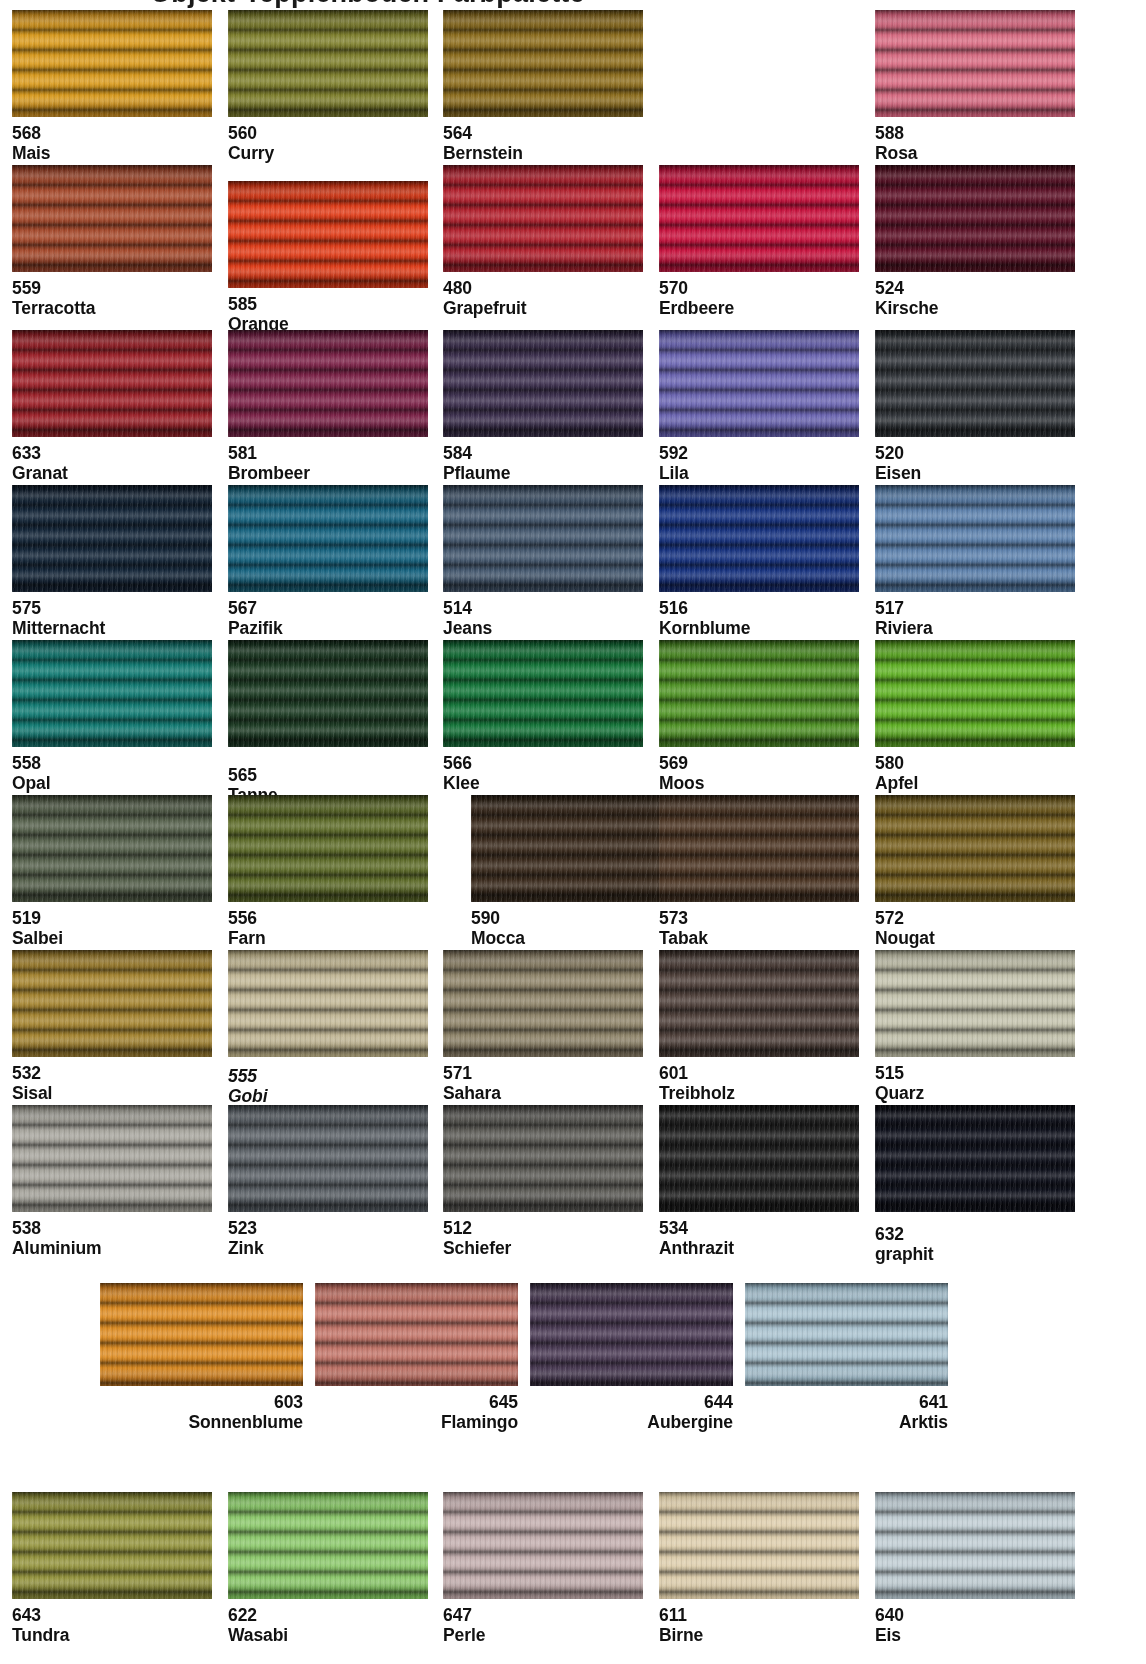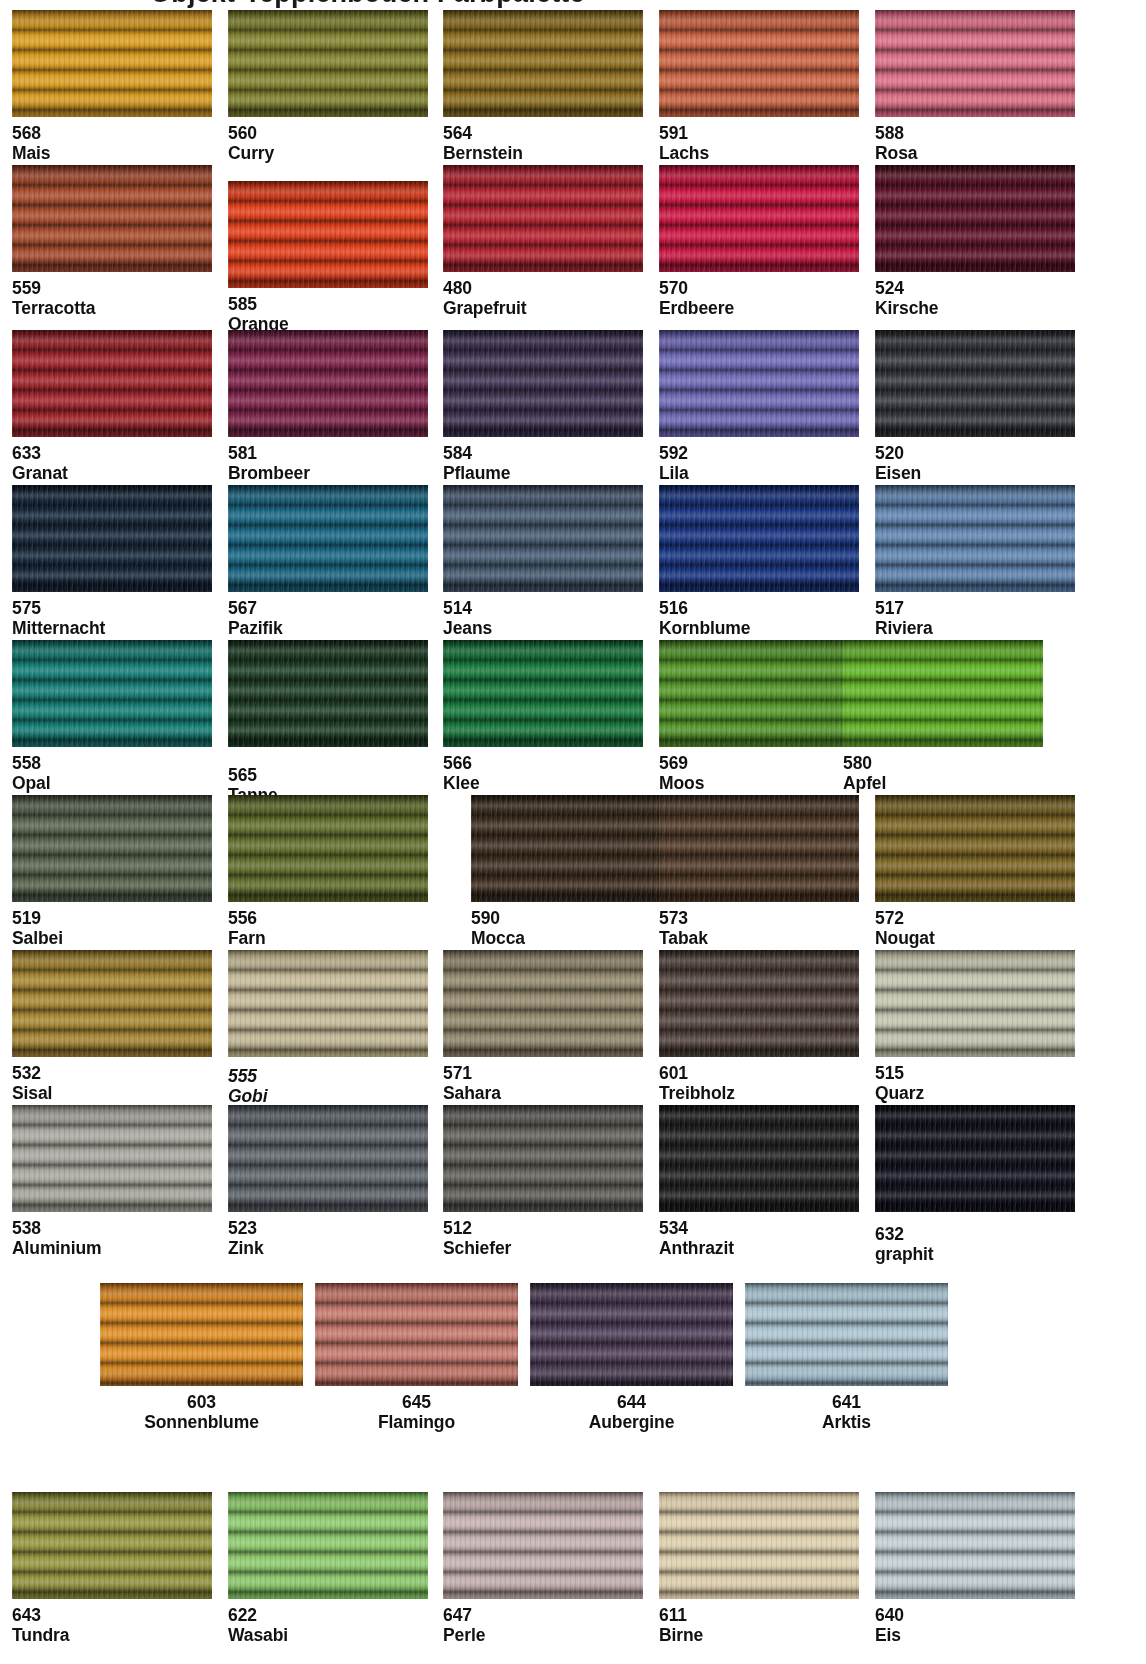--- a/index.html
+++ b/index.html
@@ -75,21 +75,21 @@
     font-weight:bold;
     color:#111111;
     line-height:1.17;
     letter-spacing:-0.1px;
     font-stretch:condensed;
     white-space:nowrap;
   }
   .code{ display:block; padding-top:2px; }
   .name{ display:block; }
 
-  .special-row .label{ text-align:center; }
+  .special-row .label{ text-align:right; }
 </style>
 </head>
 <body>
 
 <div id="sheet">
 
   <div class="header-clip">
     <div class="htext">Objekt-Teppichboden Farbpalette</div>
   </div>
 
@@ -107,27 +107,20 @@
           <div class="label" style="padding-top: 4px;">
             <span class="code">560</span>
             <span class="name">Curry</span>
           </div>
         </div>
         <div class="cell" style="left: 443px; top: 0px; width: 200px;">
           <div class="swatch" style="width: 200px; height: 107px; background-color: rgb(141, 109, 28); background-image: linear-gradient(rgb(84, 64, 15) 0%, rgb(141, 109, 28) 18%, rgb(141, 109, 28) 82%, rgb(84, 64, 15) 100%);"></div>
           <div class="label" style="padding-top: 4px;">
             <span class="code">564</span>
             <span class="name">Bernstein</span>
-          </div>
-        </div>
-        <div class="cell" style="left: 659px; top: 0px; width: 200px;">
-          <div class="swatch" style="width: 200px; height: 107px; background-color: rgb(201, 96, 63); background-image: linear-gradient(rgb(138, 58, 34) 0%, rgb(201, 96, 63) 18%, rgb(201, 96, 63) 82%, rgb(138, 58, 34) 100%);"></div>
-          <div class="label" style="padding-top: 4px;">
-            <span class="code">591</span>
-            <span class="name">Lachs</span>
           </div>
         </div>
         <div class="cell" style="left: 875px; top: 0px; width: 200px;">
           <div class="swatch" style="width: 200px; height: 107px; background-color: rgb(217, 107, 130); background-image: linear-gradient(rgb(162, 68, 90) 0%, rgb(217, 107, 130) 18%, rgb(217, 107, 130) 82%, rgb(162, 68, 90) 100%);"></div>
           <div class="label" style="padding-top: 4px;">
             <span class="code">588</span>
             <span class="name">Rosa</span>
           </div>
         </div>
       </div>
@@ -264,21 +257,21 @@
             <span class="name">Klee</span>
           </div>
         </div>
         <div class="cell" style="left: 659px; top: 0px; width: 200px;">
           <div class="swatch" style="width: 200px; height: 107px; background-color: rgb(79, 148, 36); background-image: linear-gradient(rgb(43, 84, 18) 0%, rgb(79, 148, 36) 18%, rgb(79, 148, 36) 82%, rgb(43, 84, 18) 100%);"></div>
           <div class="label" style="padding-top: 4px;">
             <span class="code">569</span>
             <span class="name">Moos</span>
           </div>
         </div>
-        <div class="cell" style="left: 843px; top: 0px; width: 176px;">
+        <div class="cell" style="left: 875px; top: 0px; width: 176px;">
           <div class="swatch" style="width: 200px; height: 107px; background-color: rgb(95, 178, 35); background-image: linear-gradient(rgb(55, 104, 17) 0%, rgb(95, 178, 35) 18%, rgb(95, 178, 35) 82%, rgb(55, 104, 17) 100%);"></div>
           <div class="label" style="padding-top: 4px;">
             <span class="code">580</span>
             <span class="name">Apfel</span>
           </div>
         </div>
       </div>
       <div class="grid-row" style="top: 795px; height: 155px;">
         <div class="cell" style="left: 12px; top: 0px; width: 200px;">
           <div class="swatch" style="width: 200px; height: 107px; background-color: rgb(85, 96, 75); background-image: linear-gradient(rgb(45, 52, 38) 0%, rgb(85, 96, 75) 18%, rgb(85, 96, 75) 82%, rgb(45, 52, 38) 100%);"></div>

